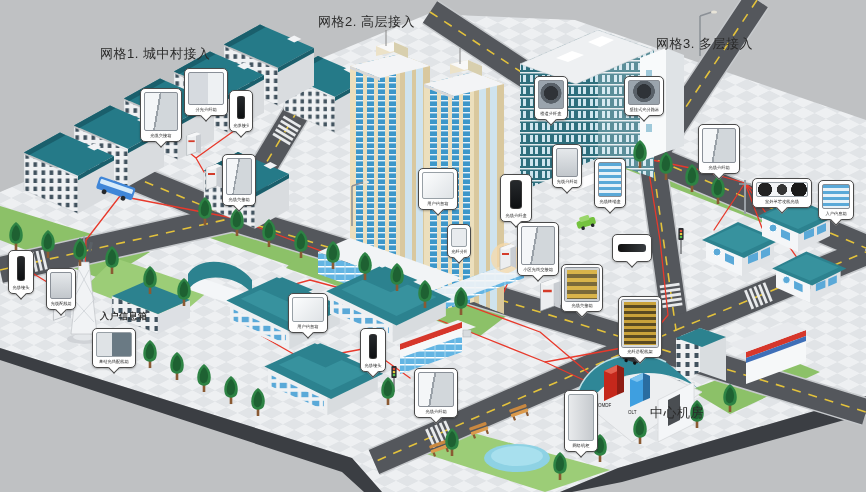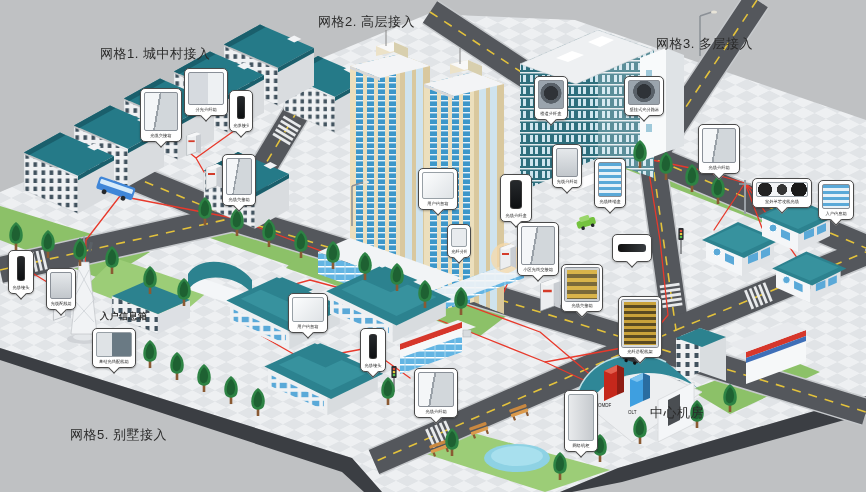--- a/index.html
+++ b/index.html
@@ -421,21 +421,20 @@
     <use href="#tree" x="600" y="450"></use>
         <use href="#tree" x="640" y="432"></use>
         <use href="#tree" x="697" y="416"></use>
         <use href="#tree" x="730" y="400"></use>
   </g>
 </svg>
 
 <div class="lbl" style="left:100px;top:45px;">网格1. 城中村接入</div>
 <div class="lbl" style="left:318px;top:13px;">网格2. 高层接入</div>
 <div class="lbl" style="left:624px;top:35px;margin-left:32px;">网格3. 多层接入</div>
-<div class="lbl" style="left:70px;top:426px;">网格5. 别墅接入</div>
 <div class="lbl lbl-small" style="left:100px;top:310px;">入户信息箱</div>
 <div class="lbl" style="left:650px;top:404px;">中心机房</div>
 <div class="lbl lbl-tiny" style="left:598px;top:402px;">OMDF</div>
 <div class="lbl lbl-tiny" style="left:628px;top:409px;">OLT</div>
 
 <div class="callout" style="left:140px;top:88px;width:42px;height:54px;">
   <div class="co-glyph g-cabinet-open"></div>
   <div class="co-label">光缆交接箱</div>
 </div>
 <div class="callout" style="left:184px;top:68px;width:44px;height:48px;">

